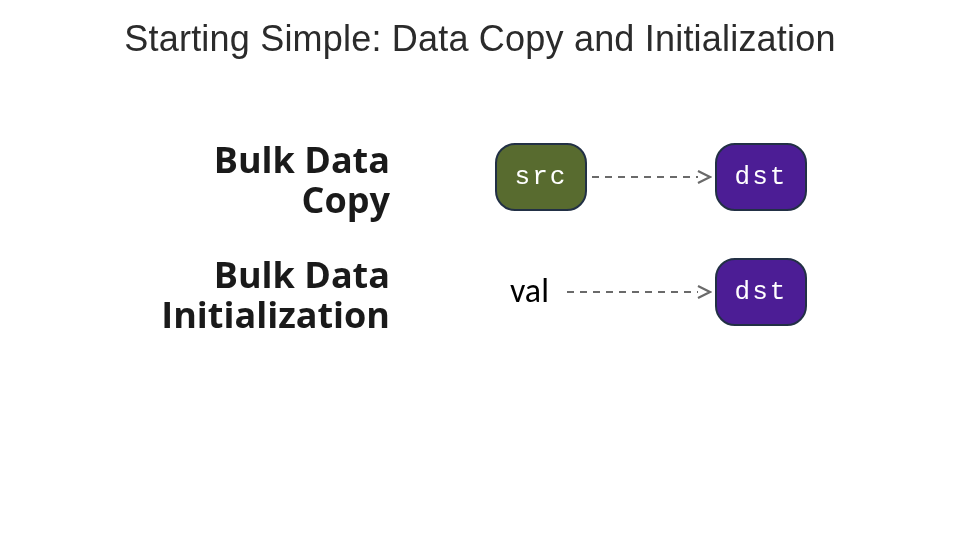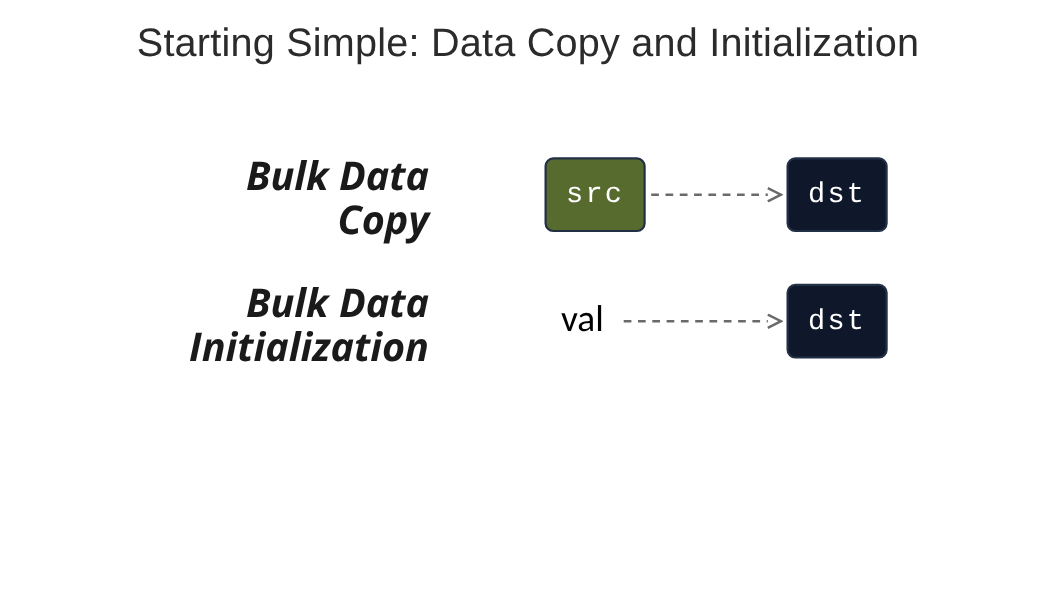--- a/index.html
+++ b/index.html
@@ -29,41 +29,40 @@
     letter-spacing: 0.2px;
   }
   .row-label {
     position: absolute;
     font-family: "Segoe UI", "Open Sans", Arial, sans-serif;
     font-weight: 700;
     font-size: 36px;
     line-height: 1.12;
     color: #1a1a1a;
     text-align: right;
-    font-style: italic;
   }
   .row1-label { top: 140px; left: 140px; width: 250px; }
   .row2-label { top: 255px; left: 100px; width: 290px; }
 
   .chip {
     position: absolute;
     width: 92px;
     height: 68px;
-    border-radius: 8px;
+    border-radius: 20px;
     display: flex;
     align-items: center;
     justify-content: center;
     font-family: "Consolas", "Menlo", "Courier New", monospace;
     font-size: 26px;
     letter-spacing: 2px;
     color: #ffffff;
     box-sizing: border-box;
   }
   .chip.green { background: #586b2f; border: 2px solid #223045; }
-  .chip.navy  { background: #0f172a; border: 2px solid #223045; }
+  .chip.navy  { background: #4c1d95; border: 2px solid #223045; }
 
   .src1 { top: 143px; left: 495px; }
   .dst1 { top: 143px; left: 715px; }
   .dst2 { top: 258px; left: 715px; }
 
   .val-text {
     position: absolute;
     top: 270px;
     left: 510px;
     font-family: "Calibri", "Segoe UI", Arial, sans-serif;

